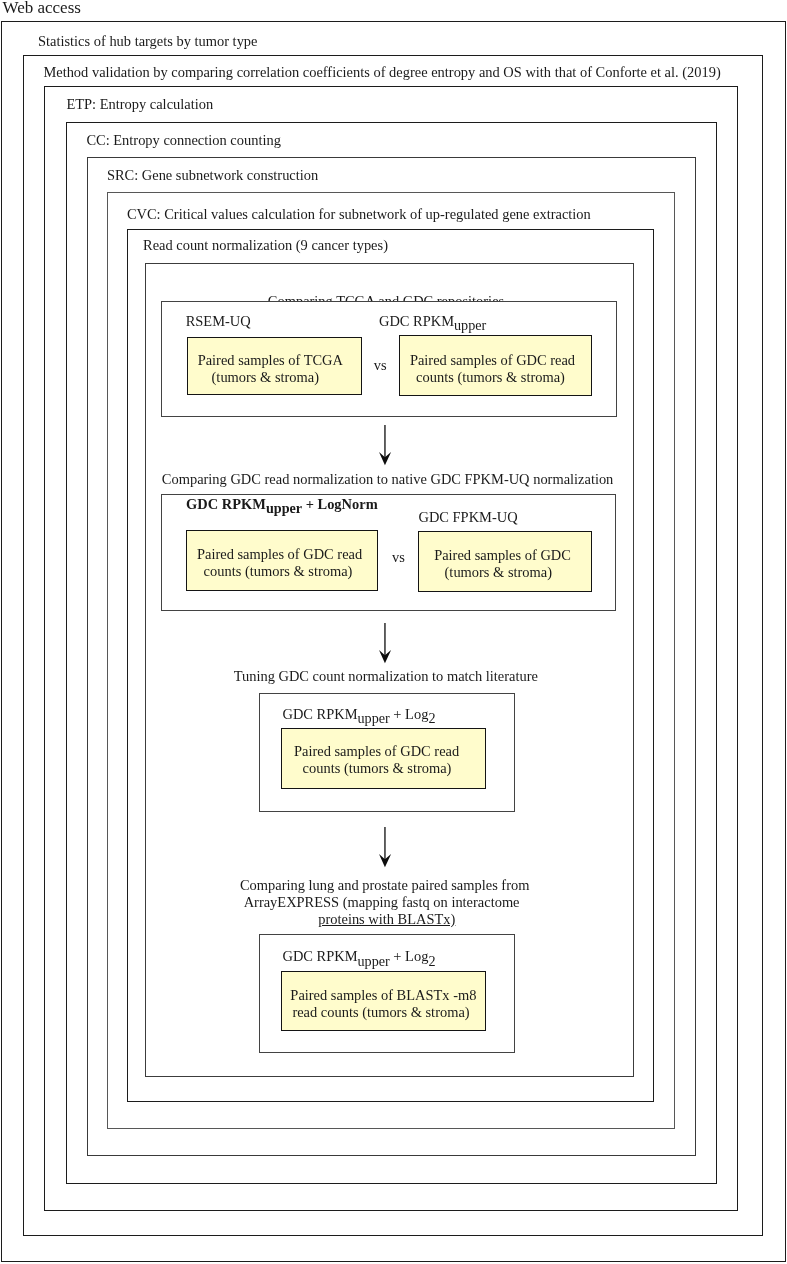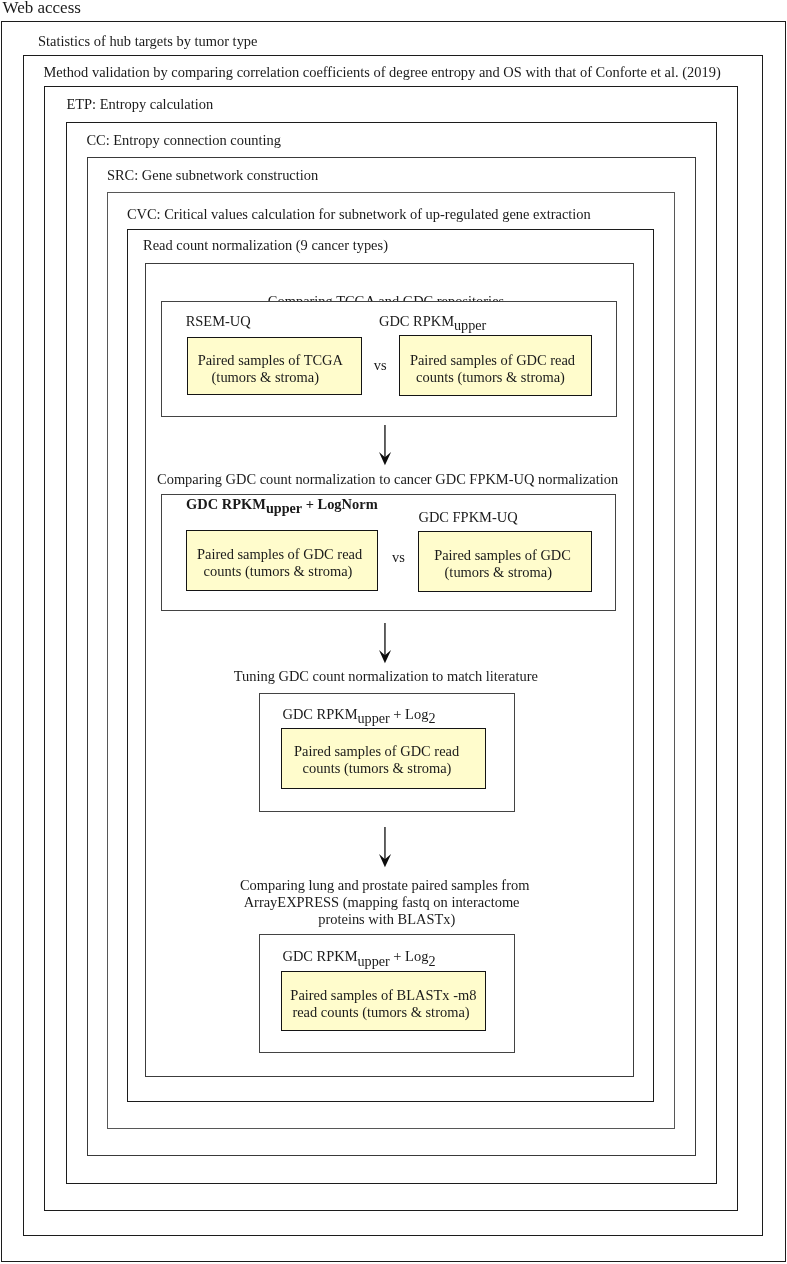--- a/index.html
+++ b/index.html
@@ -54,21 +54,21 @@
 <div class="boxtitle" style="left:379px;top:313.9px;"><span>GDC RPKM</span><span class="sub">upper</span></div>
 <div class="ybox" style="left:399.1px;top:335.2px;width:193.4px;height:60.6px;"></div>
 <div class="ytext" style="left:492.5px;top:352.8px;transform:translateX(-50%);">Paired samples of GDC read</div>
 <div class="ytext" style="left:490.5px;top:369.9px;transform:translateX(-50%);">counts (tumors &amp; stroma)</div>
 
 <svg class="arrow" style="left:374px;top:423.6px;" width="22" height="44" viewBox="0 0 22 44">
   <path d="M10.95 1 L10.95 34" stroke="#2d2d2d" stroke-width="1.5" fill="none"></path>
   <path d="M10.95 41.2 L5.0 28.0 L10.95 33.2 L17.1 28.0 Z" fill="#0d0d0d"></path>
 </svg>
 
-<div class="stagehead" style="left:387.6px;top:472.3px;transform:translateX(-50%);">Comparing GDC count normalization to cancer GDC FPKM-UQ normalization</div>
+<div class="stagehead" style="left:387.6px;top:472.3px;transform:translateX(-50%);">Comparing GDC read normalization to native GDC FPKM-UQ normalization</div>
 <div class="wbox" style="left:161.2px;top:493.5px;width:454.8px;height:117px;"></div>
 
 <div class="boxtitle" style="left:186.1px;top:497px;font-weight:bold;"><span>GDC RPKM</span><span class="sub">upper</span><span> + LogNorm</span></div>
 <div class="ybox" style="left:185.8px;top:530.1px;width:191.8px;height:61.1px;"></div>
 <div class="ytext" style="left:279.6px;top:547.3px;transform:translateX(-50%);">Paired samples of GDC read</div>
 <div class="ytext" style="left:278.0px;top:564.4px;transform:translateX(-50%);">counts (tumors &amp; stroma)</div>
 
 <div class="vs" style="left:392.1px;top:550.3px;">vs</div>
 
 <div class="boxtitle" style="left:418.5px;top:510.1px;">GDC FPKM-UQ</div>
@@ -89,19 +89,19 @@
 <div class="ytext" style="left:376.6px;top:744.2px;transform:translateX(-50%);">Paired samples of GDC read</div>
 <div class="ytext" style="left:377.0px;top:761.3px;transform:translateX(-50%);">counts (tumors &amp; stroma)</div>
 
 <svg class="arrow" style="left:374px;top:825.8px;" width="22" height="44" viewBox="0 0 22 44">
   <path d="M10.95 1 L10.95 34" stroke="#2d2d2d" stroke-width="1.5" fill="none"></path>
   <path d="M10.95 41.2 L5.0 28.0 L10.95 33.2 L17.1 28.0 Z" fill="#0d0d0d"></path>
 </svg>
 
 <div class="stagehead" style="left:384.7px;top:878.3px;transform:translateX(-50%);">Comparing lung and prostate paired samples from</div>
 <div class="stagehead" style="left:381.6px;top:895.3px;transform:translateX(-50%);">ArrayEXPRESS (mapping fastq on interactome</div>
-<div class="stagehead" style="left:386.8px;top:912.1px;transform:translateX(-50%);">proteins with BLASTx)</div>
+<div class="stagehead" style="left:386.8px;top:912.1px;transform:translateX(-50%);text-decoration:underline;">proteins with BLASTx)</div>
 <div class="wbox" style="left:259.4px;top:934.4px;width:255.4px;height:118.5px;"></div>
 
 <div class="boxtitle" style="left:282.5px;top:949.4px;"><span>GDC RPKM</span><span class="sub">upper</span><span> + Log</span><span class="sub">2</span></div>
 <div class="ybox" style="left:280.9px;top:970.8px;width:204.7px;height:60.6px;"></div>
 <div class="ytext" style="left:383.4px;top:988.2px;transform:translateX(-50%);">Paired samples of BLASTx -m8</div>
 <div class="ytext" style="left:381.0px;top:1005.3px;transform:translateX(-50%);">read counts (tumors &amp; stroma)</div>
 
 </body></html>

